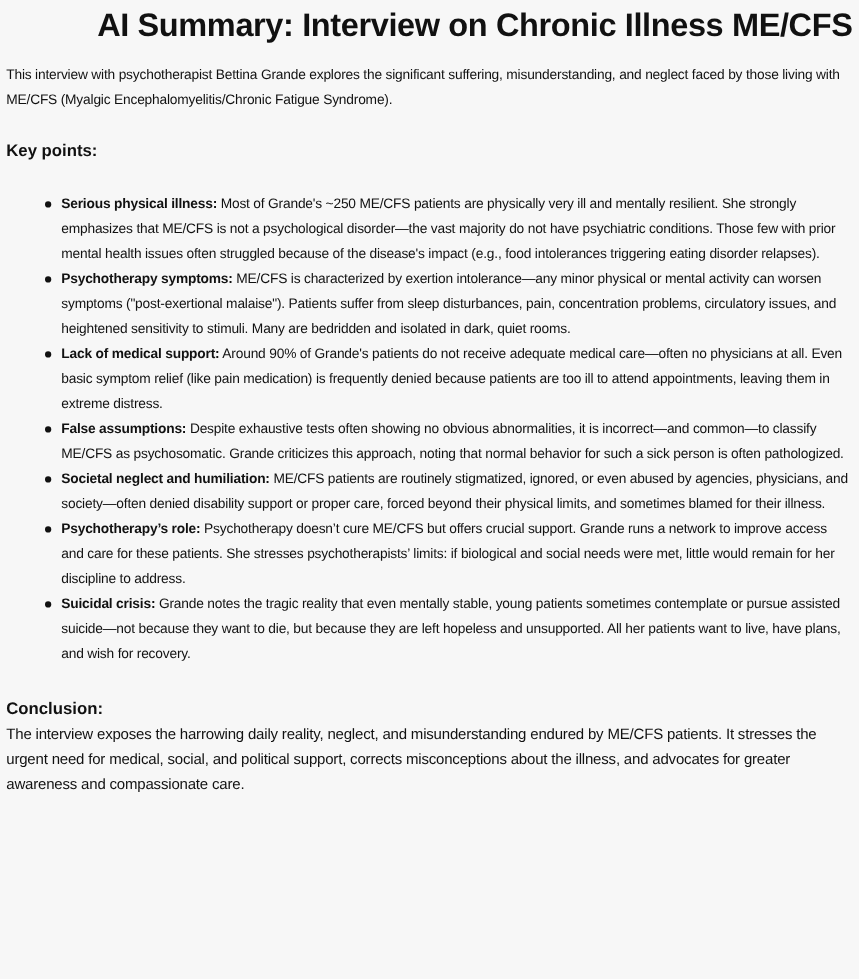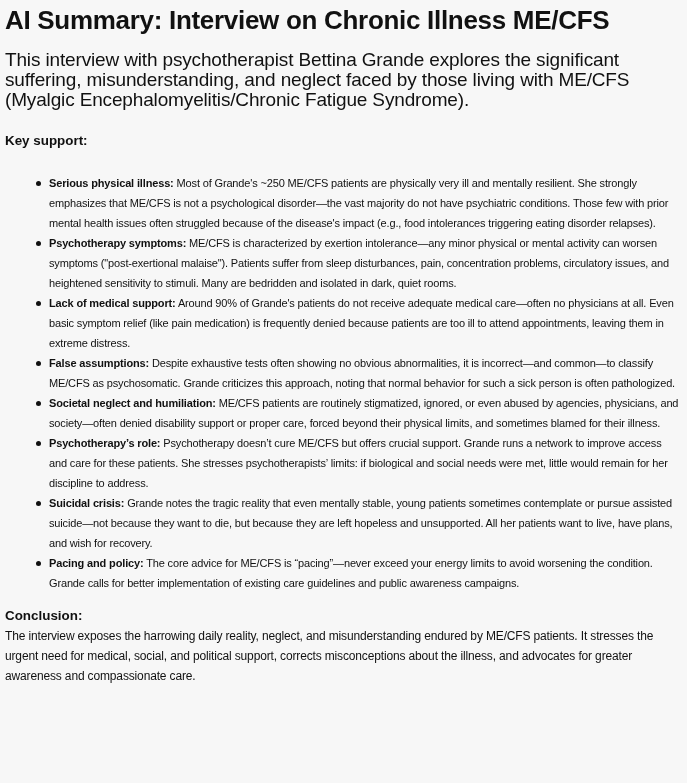--- a/index.html
+++ b/index.html
@@ -21,23 +21,24 @@
   h1 {
     font-family: "Liberation Sans", "DejaVu Sans", sans-serif;
     font-size: 26px;
     font-weight: bold;
     margin: 0;
     padding-top: 4px;
     line-height: 32px;
     letter-spacing: -0.3px;
     color: #111;
     white-space: nowrap;
+    text-align: right;
   }
   .intro {
-    font-size: 19px;
+    font-size: 11px;
     line-height: 20px;
     margin: 14px 0 0 0;
     letter-spacing: -0.15px;
   }
   .keypoints-label {
     font-size: 13.4px;
     font-weight: bold;
     margin: 21px 0 0 0;
     line-height: 20px;
   }
@@ -61,42 +62,41 @@
     height: 5px;
     border-radius: 50%;
     background: #111;
   }
   li b {
     font-weight: bold;
   }
   .conclusion-label {
     font-size: 13.4px;
     font-weight: bold;
-    margin: 13px 0 0 0;
+    margin: 24px 0 0 0;
     line-height: 20px;
   }
   .conclusion {
     font-size: 12px;
     line-height: 20px;
     margin: 0;
     letter-spacing: -0.15px;
   }
 </style>
 </head>
 <body>
 
 <div class="page">
   <h1>AI Summary: Interview on Chronic Illness ME/CFS</h1>
   <p class="intro">This interview with psychotherapist Bettina Grande explores the significant suffering, misunderstanding, and neglect faced by those living with ME/CFS (Myalgic Encephalomyelitis/Chronic Fatigue Syndrome).</p>
-  <p class="keypoints-label">Key support:</p>
+  <p class="keypoints-label">Key points:</p>
   <ul>
     <li><b>Serious physical illness:</b><span> Most of Grande's ~250 ME/CFS patients are physically very ill and mentally resilient. She strongly emphasizes that ME/CFS is not a psychological disorder—the vast majority do not have psychiatric conditions. Those few with prior mental health issues often struggled because of the disease's impact (e.g., food intolerances triggering eating disorder relapses).</span></li>
     <li><b>Psychotherapy symptoms:</b><span> ME/CFS is characterized by exertion intolerance—any minor physical or mental activity can worsen symptoms ("post-exertional malaise"). Patients suffer from sleep disturbances, pain, concentration problems, circulatory issues, and heightened sensitivity to stimuli. Many are bedridden and isolated in dark, quiet rooms.</span></li>
     <li><b>Lack of medical support:</b><span> Around 90% of Grande's patients do not receive adequate medical care—often no physicians at all. Even basic symptom relief (like pain medication) is frequently denied because patients are too ill to attend appointments, leaving them in extreme distress.</span></li>
     <li><b>False assumptions:</b><span> Despite exhaustive tests often showing no obvious abnormalities, it is incorrect—and common—to classify ME/CFS as psychosomatic. Grande criticizes this approach, noting that normal behavior for such a sick person is often pathologized.</span></li>
     <li><b>Societal neglect and humiliation:</b><span> ME/CFS patients are routinely stigmatized, ignored, or even abused by agencies, physicians, and society—often denied disability support or proper care, forced beyond their physical limits, and sometimes blamed for their illness.</span></li>
     <li><b>Psychotherapy’s role:</b><span> Psychotherapy doesn’t cure ME/CFS but offers crucial support. Grande runs a network to improve access and care for these patients. She stresses psychotherapists’ limits: if biological and social needs were met, little would remain for her discipline to address.</span></li>
     <li><b>Suicidal crisis:</b><span> Grande notes the tragic reality that even mentally stable, young patients sometimes contemplate or pursue assisted suicide—not because they want to die, but because they are left hopeless and unsupported. All her patients want to live, have plans, and wish for recovery.</span></li>
-    <li><b>Pacing and policy:</b><span> The core advice for ME/CFS is “pacing”—never exceed your energy limits to avoid worsening the condition. Grande calls for better implementation of existing care guidelines and public awareness campaigns.</span></li>
   </ul>
   <p class="conclusion-label">Conclusion:</p>
   <p class="conclusion">The interview exposes the harrowing daily reality, neglect, and misunderstanding endured by ME/CFS patients. It stresses the urgent need for medical, social, and political support, corrects misconceptions about the illness, and advocates for greater awareness and compassionate care.</p>
 </div>
 
 </body></html>

